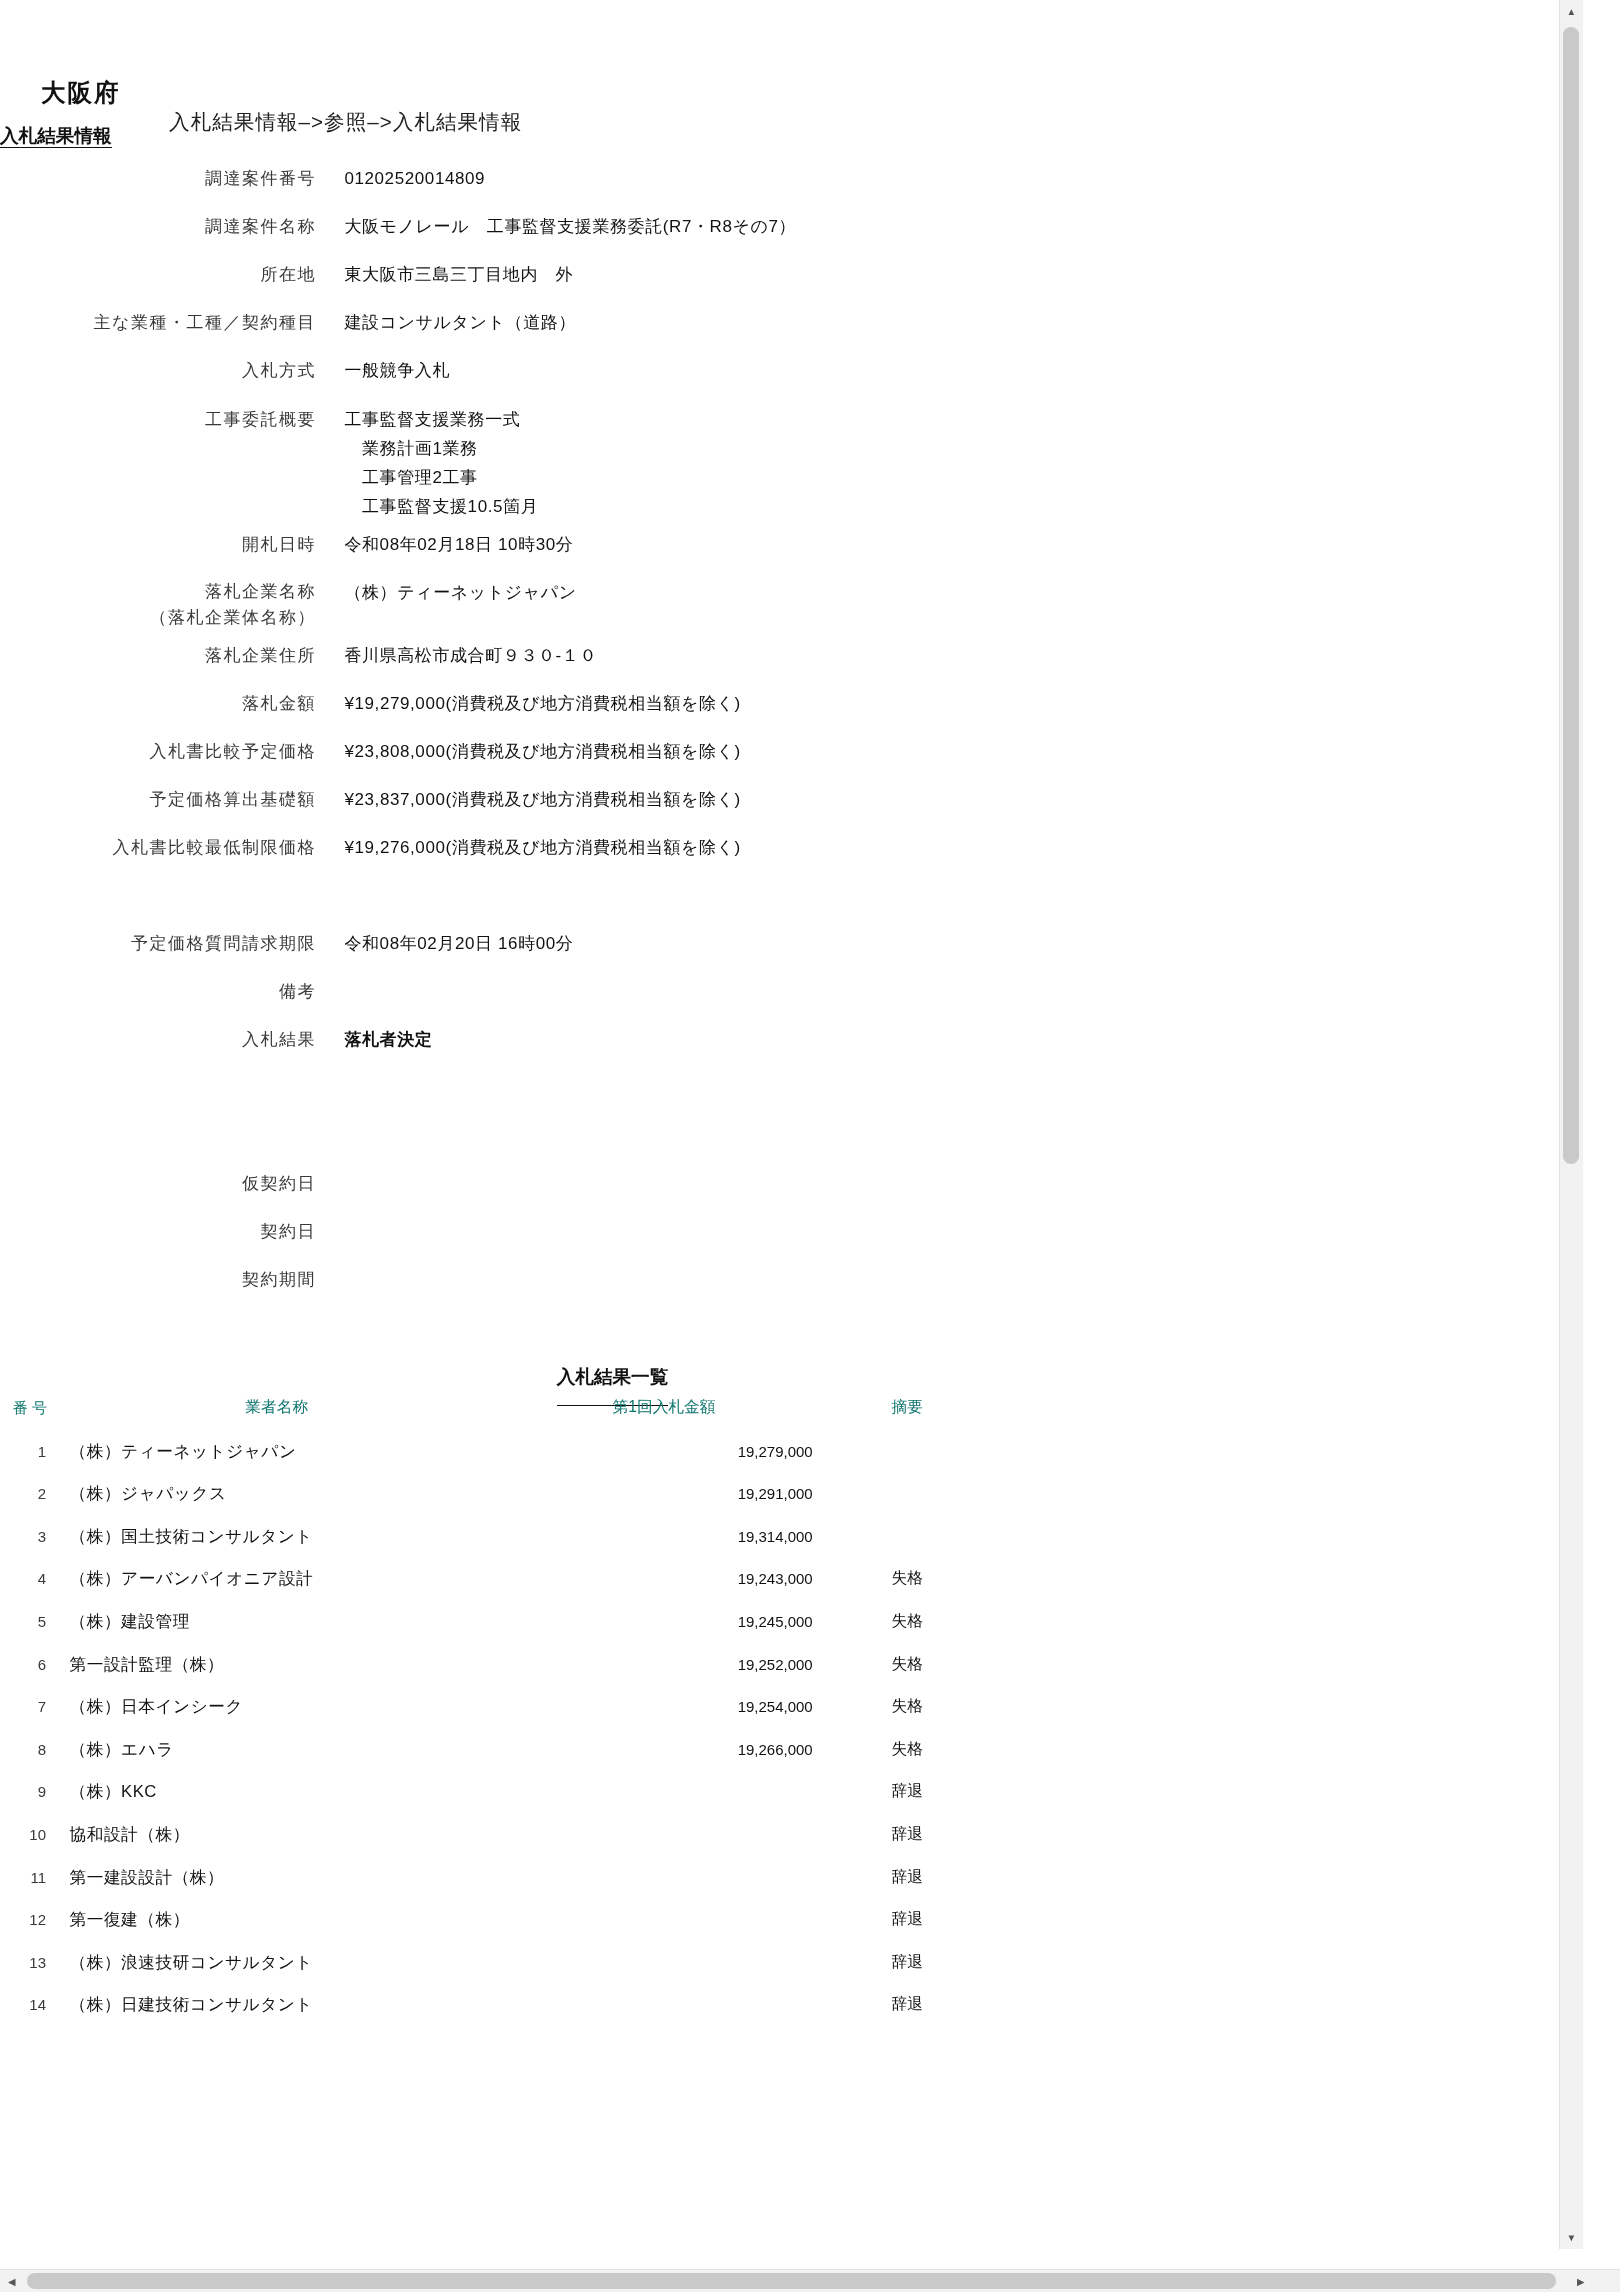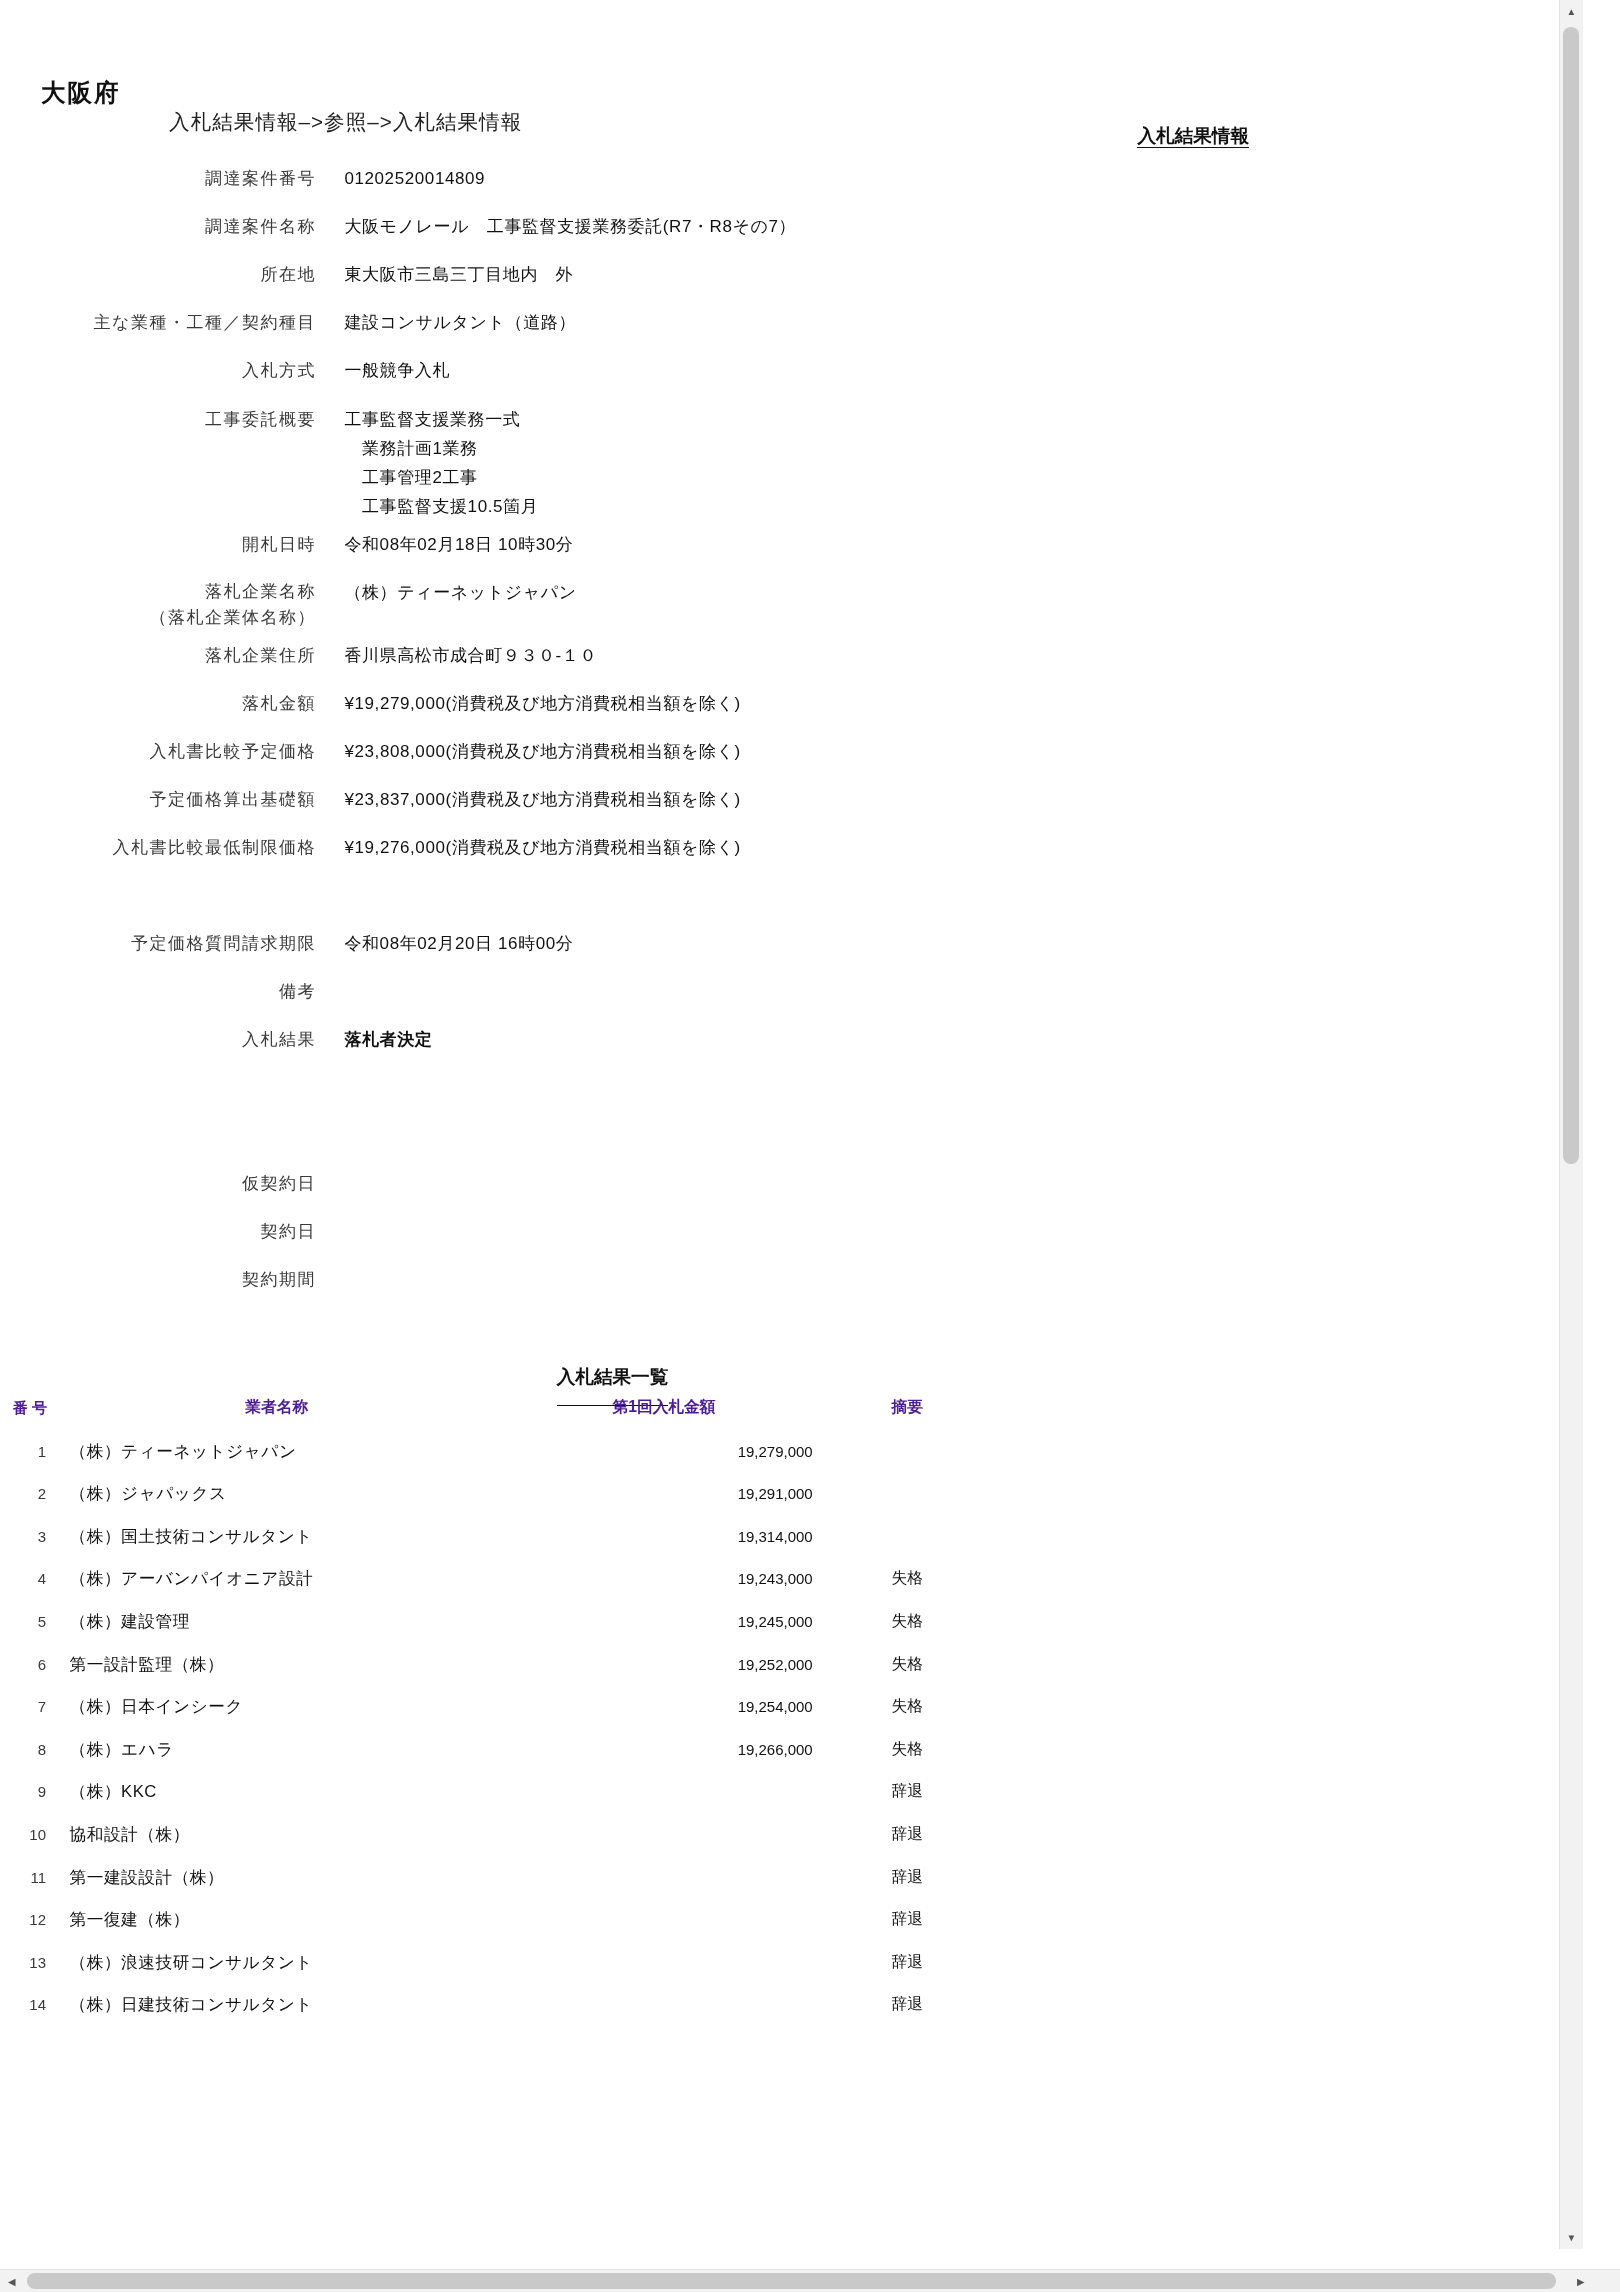--- a/index.html
+++ b/index.html
@@ -100,25 +100,24 @@
     letter-spacing: 1px;
     color: #222;
     margin-top: 28px;
   }
 
   
   .doc-title {
     position: absolute;
     left: 0; top: 123px;
     width: 1225px;
-    text-align: right;
+    text-align: left;
     font-size: 18.6px;
     font-weight: bold;
     color: #111;
-    padding-left: 24px;
   }
   .doc-title span {
     border-bottom: 1px solid #111;
     padding-bottom: 1px;
   }
 
   
   .details {
     position: absolute;
     left: 0; top: 155px;
@@ -182,22 +181,22 @@
     padding-bottom: 18px;
   }
   .result-table {
     position: absolute;
     left: 0; top: 1396px;
     width: 980px;
     border-collapse: collapse;
     font-size: 16.7px;
   }
   .result-table th {
-    font-weight: bold;
-    color: #4c1d95;
+    font-weight: normal;
+    color: #0f766e;
     font-size: 15.7px;
     padding-bottom: 11.8px;
     vertical-align: bottom;
   }
   .result-table th.c-no {
     width: 55px;
     text-align: center;
     line-height: 18.6px;
     font-size: 15px;
   }

